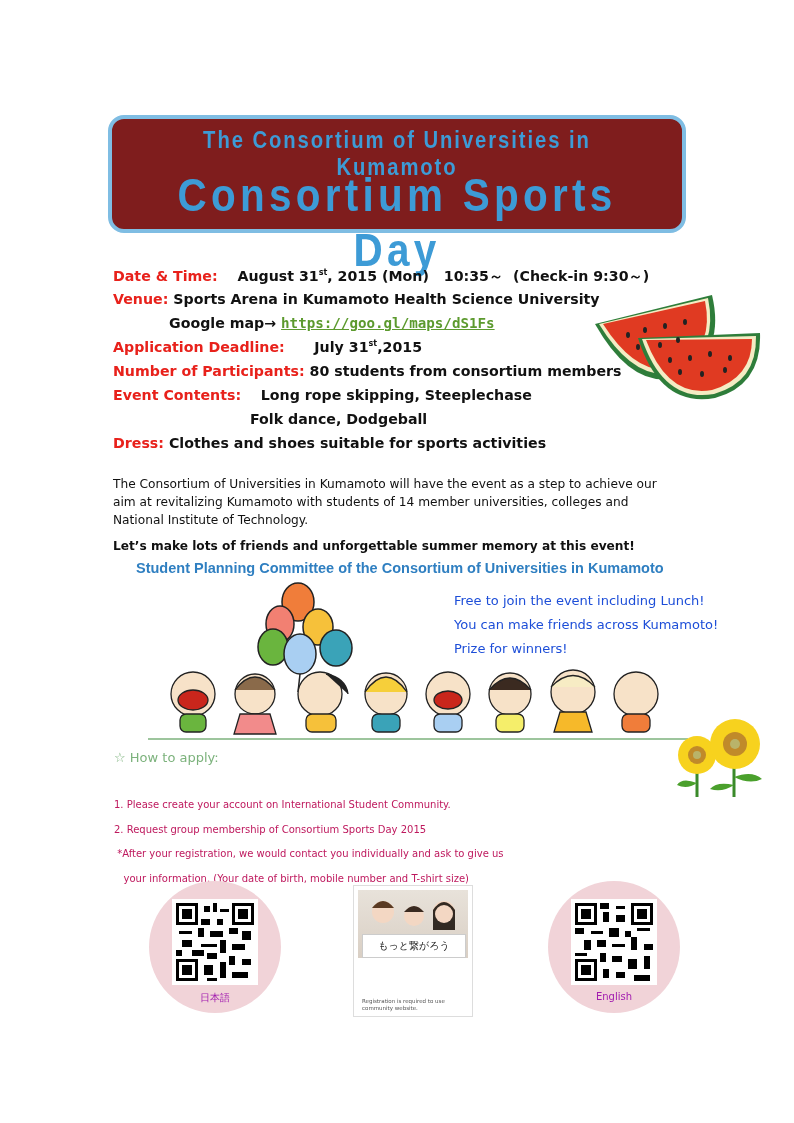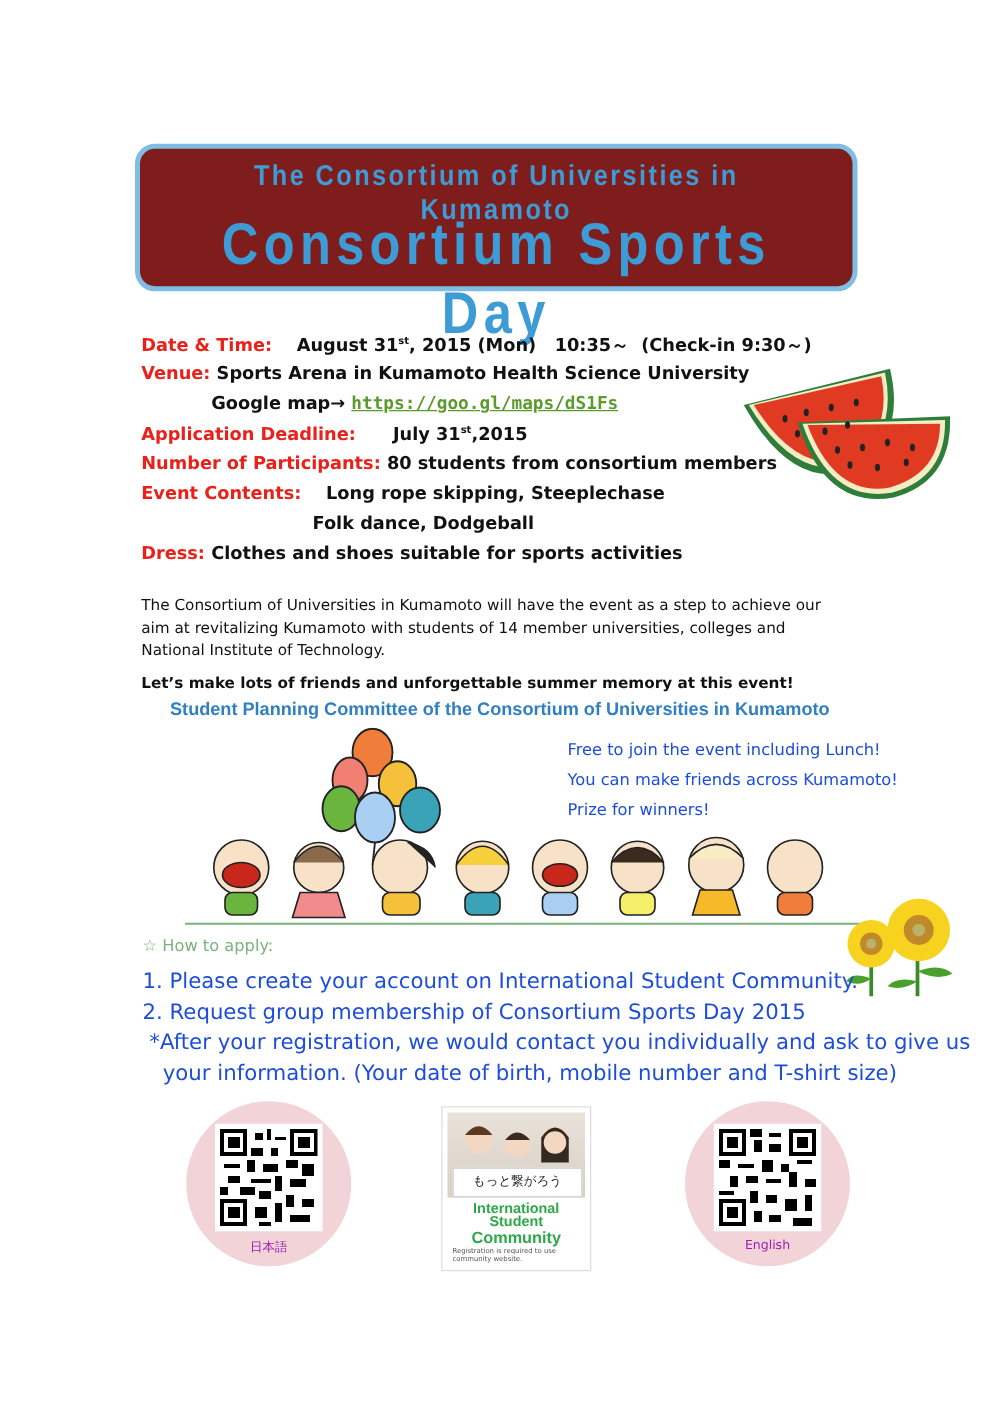--- a/index.html
+++ b/index.html
@@ -17,21 +17,21 @@
   .val { color: #111; }
   .link { color: #5c9a2e; text-decoration: underline; font-family: "DejaVu Sans Mono", monospace; font-weight: bold; }
   sup { font-size: 8px; }
 
   .para { left: 113px; width: 570px; font-size: 12.2px; color: #111; line-height: 18px; font-family: "DejaVu Sans", sans-serif; }
   .committee { left: 136px; top: 560px; font-family: "Liberation Sans", sans-serif; font-weight: bold; color: #2f7fc1; font-size: 14.5px; }
 
   .perk { left: 454px; font-size: 13px; color: #1d4ed8; font-family: "DejaVu Sans", sans-serif; }
 
   .howto { left: 114px; top: 750px; font-size: 13px; color: #7cb27c; font-family: "DejaVu Sans", sans-serif; }
-  .step { left: 114px; font-size: 17px; color: #1d4ed8; font-family: "DejaVu Sans", sans-serif; white-space: nowrap; }
+  .step { left: 114px; font-size: 10px; color: #be185d; font-family: "DejaVu Sans", sans-serif; white-space: nowrap; margin-top: 24px; }
 
   .qr-circle { width: 132px; height: 132px; border-radius: 50%; background: #f1d3d8; }
   .qr-box { width: 78px; height: 78px; background: #fff; padding: 4px; }
   .qr-label { font-size: 10px; color: #a21caf; text-align: center; }
 
   .isc { left: 353px; top: 885px; width: 118px; height: 130px; border: 1px solid #ddd; background: #fff; }
 </style>
 </head>
 <body>
 
@@ -222,25 +222,20 @@
       <circle cx="25" cy="22" r="11" fill="#f3d7c3"></circle>
         <path d="M14,18 Q25,4 36,18" fill="#5a3a22"></path>
       <circle cx="56" cy="26" r="10" fill="#f3d7c3"></circle>
         <path d="M46,22 Q56,10 66,22" fill="#3a2a20"></path>
       <circle cx="86" cy="22" r="11" fill="#f3d7c3"></circle>
         <path d="M75,20 Q86,4 97,20 L97,40 L75,40 Z" fill="#1e1610" opacity="0.9"></path>
       <circle cx="86" cy="24" r="9" fill="#f3d7c3"></circle>
     </svg>
   </div>
   <div class="abs" style="left:8px; top:48px; width:102px; height:22px; background:#fff; border:1px solid #ccc; font-size:10px; text-align:center; line-height:22px; color:#222;">もっと繋がろう</div>
-  <div class="abs" style="left:0; right:0; top:76px; text-align:center; font-family:'Liberation Sans', sans-serif; color:#2fa84a; font-size:11.5px; line-height:11px; font-weight:bold;">
-    <div>International</div>
-    <div>Student</div>
-    <div style="font-size:13px;">Community</div>
-  </div>
   <div class="abs" style="left:8px; right:4px; top:112px; font-size:5.5px; line-height:7px; color:#555;">Registration is required to use community website.</div>
 </div>
 
 <div class="abs qr-circle" style="left:548px; top:881px;">
   <div class="abs qr-box" style="left:23px; top:18px;">
     <svg width="78" height="78" viewBox="0 0 25 25" shape-rendering="crispEdges">
       <rect x="0" y="0" width="7" height="7" fill="#000"></rect>
         <rect x="1" y="1" width="5" height="5" fill="#fff"></rect>
         <rect x="2" y="2" width="3" height="3" fill="#000"></rect>
       <rect x="18" y="0" width="7" height="7" fill="#000"></rect>

